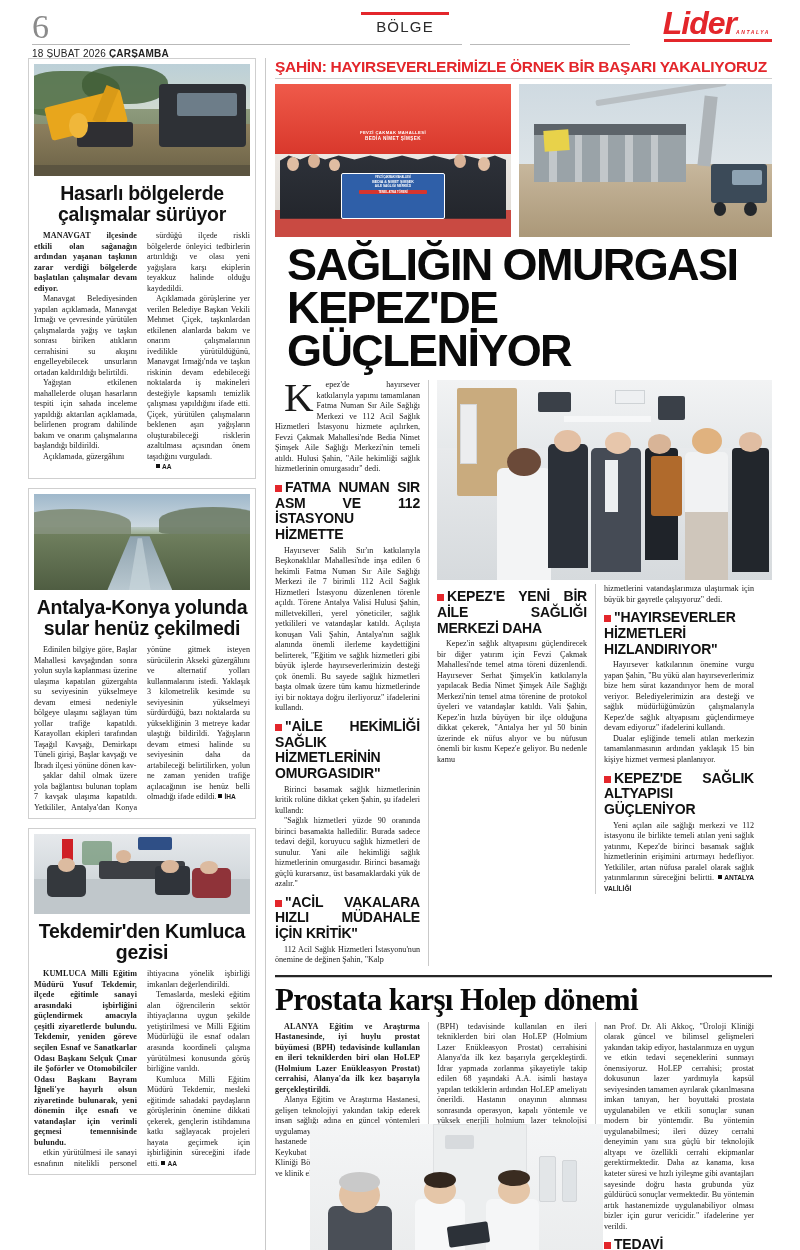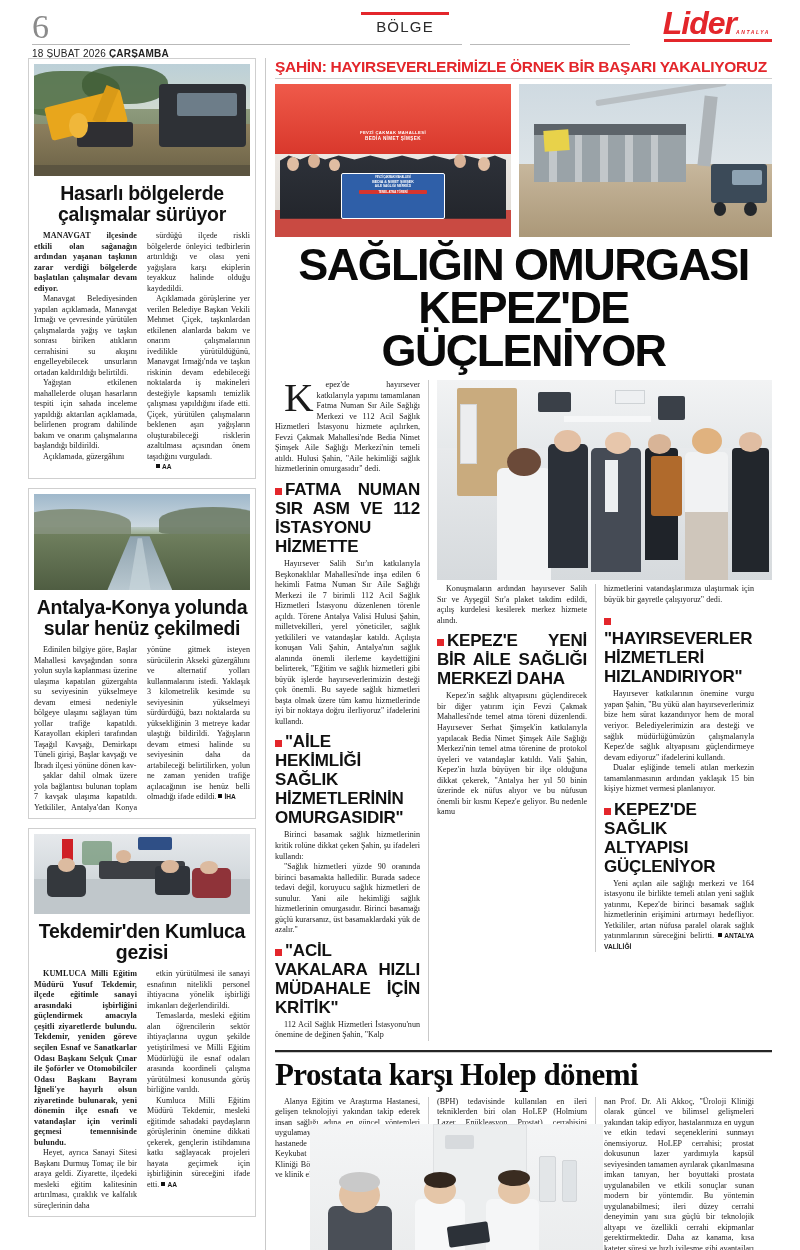--- a/index.html
+++ b/index.html
@@ -89,37 +89,37 @@
   }
   .kicker-rule { height: 1px; background: #cfcfcf; margin-top: 3px; }
 
   .top-photos { display: flex; gap: 8px; margin-bottom: 2px; }
   .tp1 { flex: 0 0 236px; height: 153px; position: relative; overflow: hidden; }
   .tp2 { flex: 1 1 auto; height: 153px; position: relative; overflow: hidden; }
 
   .main-head {
     font-family: "Liberation Sans", sans-serif;
     font-weight: 700; font-size: 45px; line-height: .95;
-    letter-spacing: -1.6px; color: #0a0a0a; margin: 7px 4px 8px; text-align: center;
+    letter-spacing: -1.6px; color: #0a0a0a; margin: 7px 12px 8px;
   }
 
   
   .story3 { display: flex; gap: 0; }
   .scol { width: 145px; flex: 0 0 145px; }
   .scol.wide { width: 150px; flex: 0 0 150px; }
   .sgap { width: 1px; background: #c9c9c9; margin: 0 8px; flex: 0 0 1px; }
 
   .dropcap-p { font-family: "Liberation Serif", serif; font-size: 8.1px; line-height: 1.30; text-align: justify; margin: 0; }
   .dropcap-p::first-letter {
     float: left; font-family: "Liberation Serif", serif; font-size: 41px;
     line-height: .78; font-weight: 400; padding-right: 3px; padding-top: 2px;
   }
   .subhead {
     font-family: "Liberation Sans", sans-serif;
-    font-weight: 700; font-size: 17px; line-height: 1.12; color: #111;
+    font-weight: 700; font-size: 14px; line-height: 1.12; color: #111;
     margin: 5px 0 3px; letter-spacing: -.2px;
   }
   .subhead .rsq { display:inline-block; width: 7px; height: 7px; background: #e3262b; margin-right: 3px; vertical-align: 0px; }
   .subhead .txt { display: inline; }
   .inline-photo { width: 100%; position: relative; overflow: hidden; margin: 3px 0 4px; }
 
   .hr-thick { height: 2px; background: #262626; margin: 9px 0 0; }
   .hr-thin { height: 1px; background: #c9c9c9; margin: 0 0 6px; }
 
   .bottom-head {
@@ -237,21 +237,20 @@
             <div class="rect" style="left:56%;top:40%;width:16%;height:36%;background:#30343a;border-radius:4px;"></div>
             <div class="blob" style="left:59%;top:32%;width:8%;height:16%;background:#d9b69a;"></div>
             <div class="rect" style="left:73%;top:42%;width:18%;height:38%;background:#8f3339;border-radius:5px;"></div>
             <div class="blob" style="left:77%;top:34%;width:8%;height:16%;background:#dcbba0;"></div>
           </div>
         </div>
         <div class="lhead">Tekdemir'den Kumluca gezisi</div>
         <div class="cols2">
           <div class="bodytext">
             <p class="lead"><b>KUMLUCA Milli Eğitim Müdürü Yusuf Tekdemir, ilçede eğitimle sanayi arasındaki işbirliğini güçlendirmek amacıyla çeşitli ziyaretlerde bulundu. Tekdemir, yeniden göreve seçilen Esnaf ve Sanatkarlar Odası Başkanı Selçuk Çınar ile Şoförler ve Otomobilciler Odası Başkanı Bayram İğneli'ye hayırlı olsun ziyaretinde bulunarak, yeni dönemin ilçe esnafı ve vatandaşlar için verimli geçmesi temennisinde bulundu.</b></p>
-            <p>Heyet, ayrıca Sanayi Sitesi Başkanı Durmuş Tomaç ile bir araya geldi. Ziyarette, ilçedeki mesleki eğitim kalitesinin artırılması, çıraklık ve kalfalık süreçlerinin daha</p>
             <p>etkin yürütülmesi ile sanayi esnafının nitelikli personel ihtiyacına yönelik işbirliği imkanları değerlendirildi.</p>
             <p>Temaslarda, mesleki eğitim alan öğrencilerin sektör ihtiyaçlarına uygun şekilde yetiştirilmesi ve Milli Eğitim Müdürlüğü ile esnaf odaları arasında koordineli çalışma yürütülmesi konusunda görüş birliğine varıldı.</p>
             <p><span>Kumluca Milli Eğitim Müdürü Tekdemir, mesleki eğitimde sahadaki paydaşların görüşlerinin önemine dikkati çekerek, gençlerin istihdamına katkı sağlayacak projeleri hayata geçirmek için işbirliğinin süreceğini ifade etti.</span> <span class="sqr"></span><span class="src">AA</span></p>
           </div>
         </div>
       </div>
 
     </div>
 
     <div class="vrule"></div>
@@ -359,49 +358,49 @@
               <div class="blob" style="left:76%;top:24%;width:9%;height:13%;background:#e0b27f;"></div>
               <div class="rect" style="left:74%;top:66%;width:13%;height:34%;background:#cfc6bb;"></div>
               <div class="rect" style="left:88%;top:34%;width:11%;height:62%;background:#22262c;border-radius:4px 4px 0 0;"></div>
               <div class="blob" style="left:90%;top:26%;width:7%;height:10%;background:#e0bda2;"></div>
             </div>
           </div>
           <div style="display:flex;">
 
             <div class="scol wide">
               <div class="bodytext">
-                <p>Konuşmaların ardından hayırsever Salih Sır ve Ayşegül Sır'a plaket takdim edildi, açılış kurdelesi kesilerek merkez hizmete alındı.</p>
                 <div class="subhead"><span class="rsq"></span><span class="txt">KEPEZ'E YENİ BİR AİLE SAĞLIĞI MERKEZİ DAHA</span></div>
                 <p>Kepez'in sağlık altyapısını güçlendirecek bir diğer yatırım için Fevzi Çakmak Mahallesi'nde temel atma töreni düzenlendi. Hayırsever Serhat Şimşek'in katkılarıyla yapılacak Bedia Nimet Şimşek Aile Sağlığı Merkezi'nin temel atma törenine de protokol üyeleri ve vatandaşlar katıldı. Vali Şahin, Kepez'in hızla büyüyen bir ilçe olduğuna dikkat çekerek, "Antalya her yıl 50 binin üzerinde ek nüfus alıyor ve bu nüfusun önemli bir kısmı Kepez'e geliyor. Bu nedenle kamu</p>
               </div>
             </div>
             <div class="sgap"></div>
 
             <div class="scol wide">
               <div class="bodytext">
                 <p style="text-indent:0;">hizmetlerini vatandaşlarımıza ulaştırmak için büyük bir gayretle çalışıyoruz" dedi.</p>
                 <div class="subhead"><span class="rsq"></span><span class="txt">"HAYIRSEVERLER HİZMETLERİ HIZLANDIRIYOR"</span></div>
                 <p>Hayırsever katkılarının önemine vurgu yapan Şahin, "Bu yükü alan hayırseverlerimiz bize hem sürat kazandırıyor hem de moral veriyor. Belediyelerimizin ara desteği ve sağlık müdürlüğümüzün çalışmalarıyla Kepez'de sağlık altyapısını güçlendirmeye devam ediyoruz" ifadelerini kullandı.</p>
                 <p>Dualar eşliğinde temeli atılan merkezin tamamlanmasının ardından yaklaşık 15 bin kişiye hizmet vermesi planlanıyor.</p>
                 <div class="subhead"><span class="rsq"></span><span class="txt">KEPEZ'DE SAĞLIK ALTYAPISI GÜÇLENİYOR</span></div>
-                <p><span>Yeni açılan aile sağlığı merkezi ve 164 istasyonu ile birlikte temeli atılan yeni sağlık yatırımı, Kepez'de birinci basamak sağlık hizmetlerinin erişimini artırmayı hedefliyor. Yetkililer, artan nüfusa paralel olarak sağlık yatırımlarının süreceğini belirtti.</span> <span class="sqr"></span><span class="src">ANTALYA VALİLİĞİ</span></p>
+                <p><span>Yeni açılan aile sağlığı merkezi ve 112 istasyonu ile birlikte temeli atılan yeni sağlık yatırımı, Kepez'de birinci basamak sağlık hizmetlerinin erişimini artırmayı hedefliyor. Yetkililer, artan nüfusa paralel olarak sağlık yatırımlarının süreceğini belirtti.</span> <span class="sqr"></span><span class="src">ANTALYA VALİLİĞİ</span></p>
               </div>
             </div>
           </div>
         </div>
       </div>
 
       <div class="hr-thick"></div>
       <div class="hr-thin"></div>
 
       <div class="bottom-head">Prostata karşı Holep dönemi</div>
 
       <div class="story3">
         <div class="scol">
           <div class="bodytext">
+            <p class="lead"><b>ALANYA Eğitim ve Araştırma Hastanesinde, iyi huylu prostat büyümesi (BPH) tedavisinde kullanılan en ileri tekniklerden biri olan HoLEP (Holmium Lazer Enükleasyon Prostat) cerrahisi, Alanya'da ilk kez başarıyla gerçekleştirildi.</b></p>
             <p>Alanya Eğitim ve Araştırma Hastanesi, gelişen teknolojiyi yakından takip ederek insan sağlığı adına en güncel yöntemleri uygulamaya devam ediyor. Bu kapsamda hastanede görevli Alanya Alaaddin Keykubat Üniversitesi (ALKÜ) Üroloji Kliniği Bölüm Başkanı Prof. Dr. Ali Akkoç ve klinik ekibi, iyi huylu prostat büyümesi</p>
           </div>
         </div>
         <div class="sgap"></div>
         <div class="scol wide">
           <div class="bodytext">
             <p style="text-indent:0;">(BPH) tedavisinde kullanılan en ileri tekniklerden biri olan HoLEP (Holmium Lazer Enükleasyon Prostat) cerrahisini Alanya'da ilk kez başarıyla gerçekleştirdi. İdrar yapmada zorlanma şikayetiyle takip edilen 68 yaşındaki A.A. isimli hastaya yapılan tetkiklerin ardından HoLEP ameliyatı önerildi. Hastanın onayının alınması sonrasında operasyon, kapalı yöntemle ve yüksek enerjili holmium lazer teknolojisi kullanılarak başarıyla tamamlandı.</p>
             <div class="subhead"><span class="rsq"></span><span class="txt">YAKINDAN FEVZİ EDİLİYOR</span></div>
             <p>Vekili ilişkin değerlendirmede bulu-</p>
           </div>

